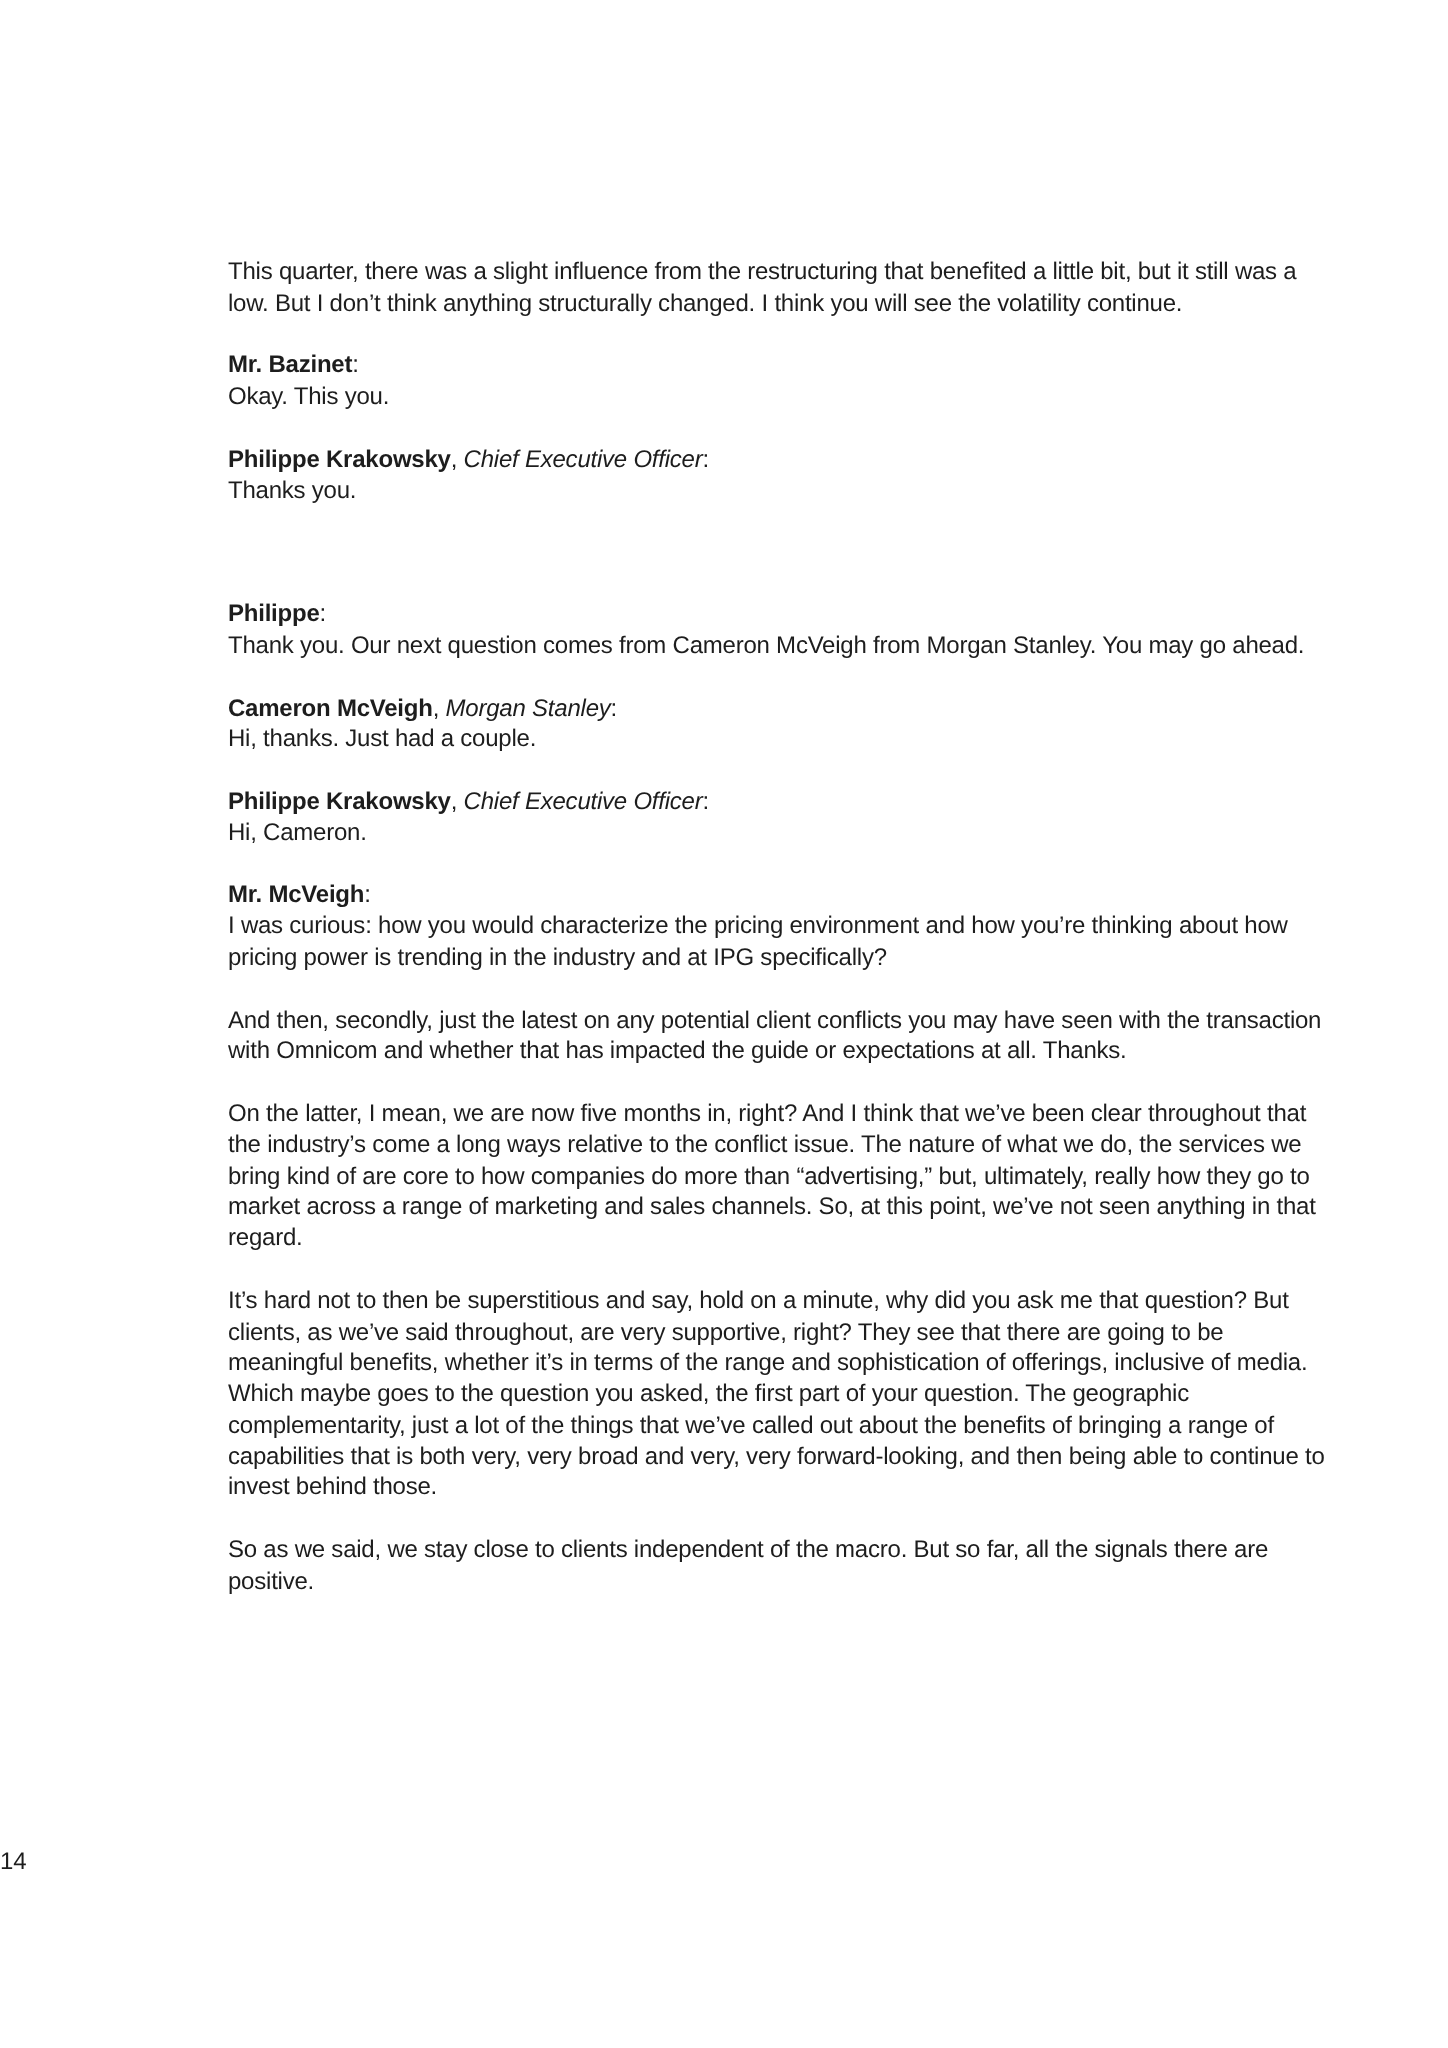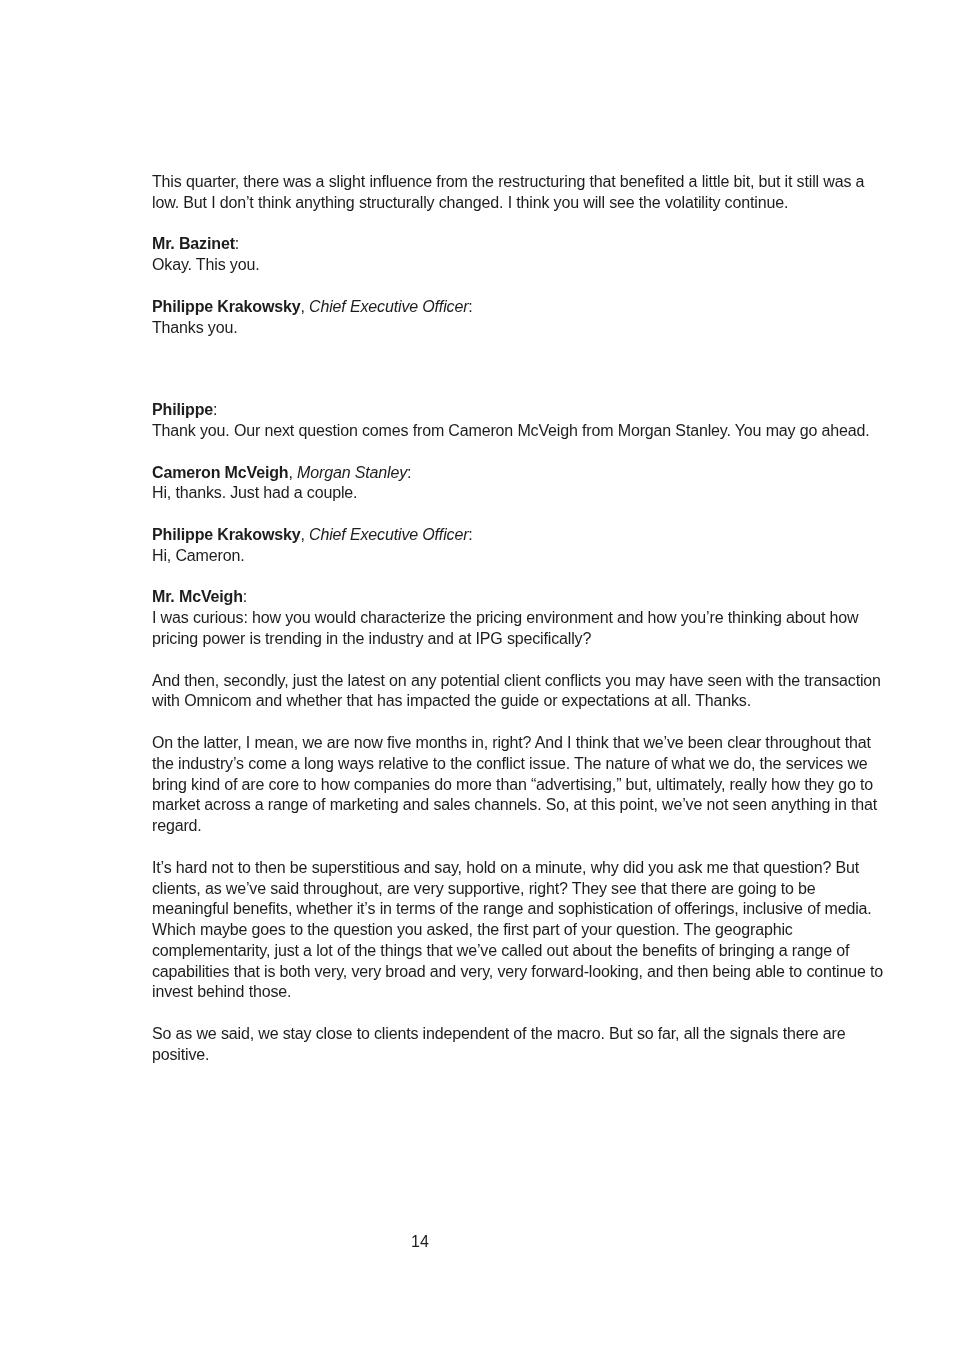--- a/index.html
+++ b/index.html
@@ -25,21 +25,21 @@
   }
   .para, .block { margin: 0 0 20.8px 0; }
   .speaker-name { font-weight: bold; }
   .speaker-role { font-style: italic; }
   .section-gap { height: 41px; }
   .page-number {
     position: absolute;
     top: 1232px;
     left: 0;
     width: 840px;
-    text-align: center;
+    text-align: left;
     font-size: 16px;
     line-height: 20.8px;
   }
 </style>
 </head>
 <body>
 
 <div class="page">
   <div class="content">
 

